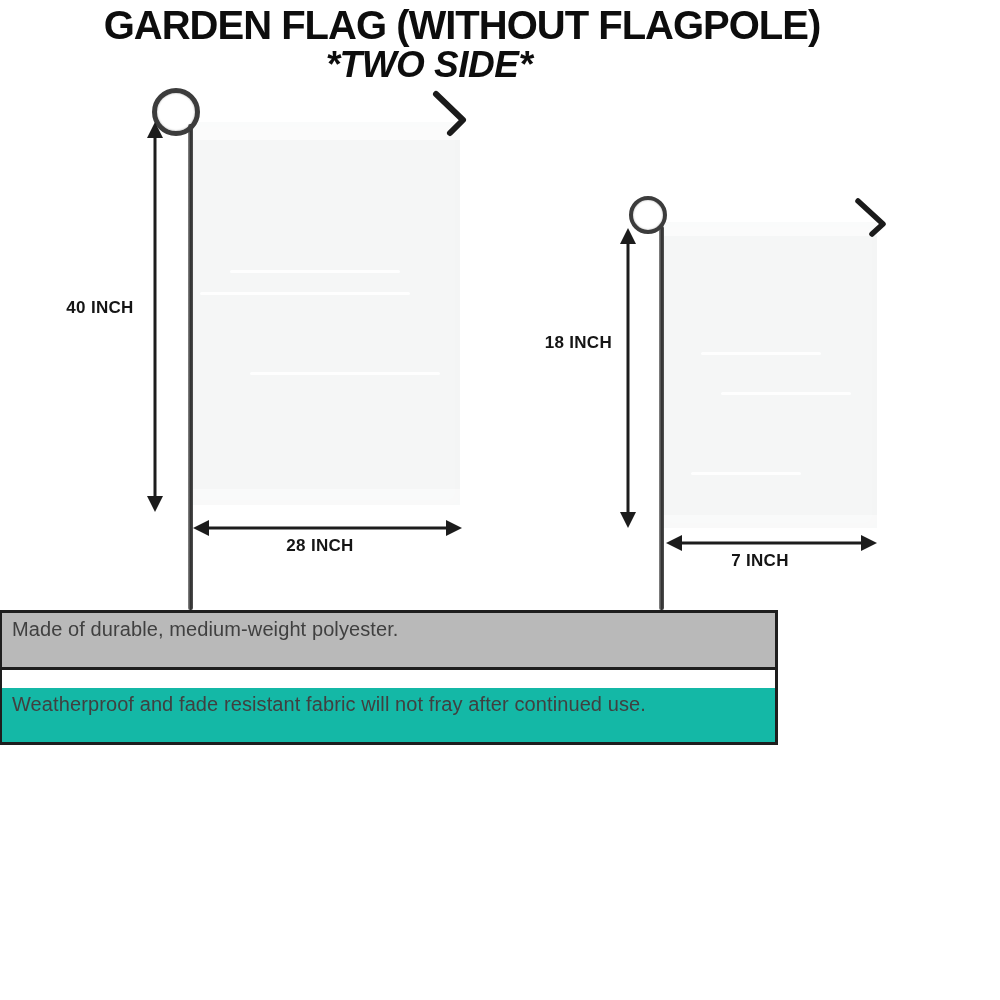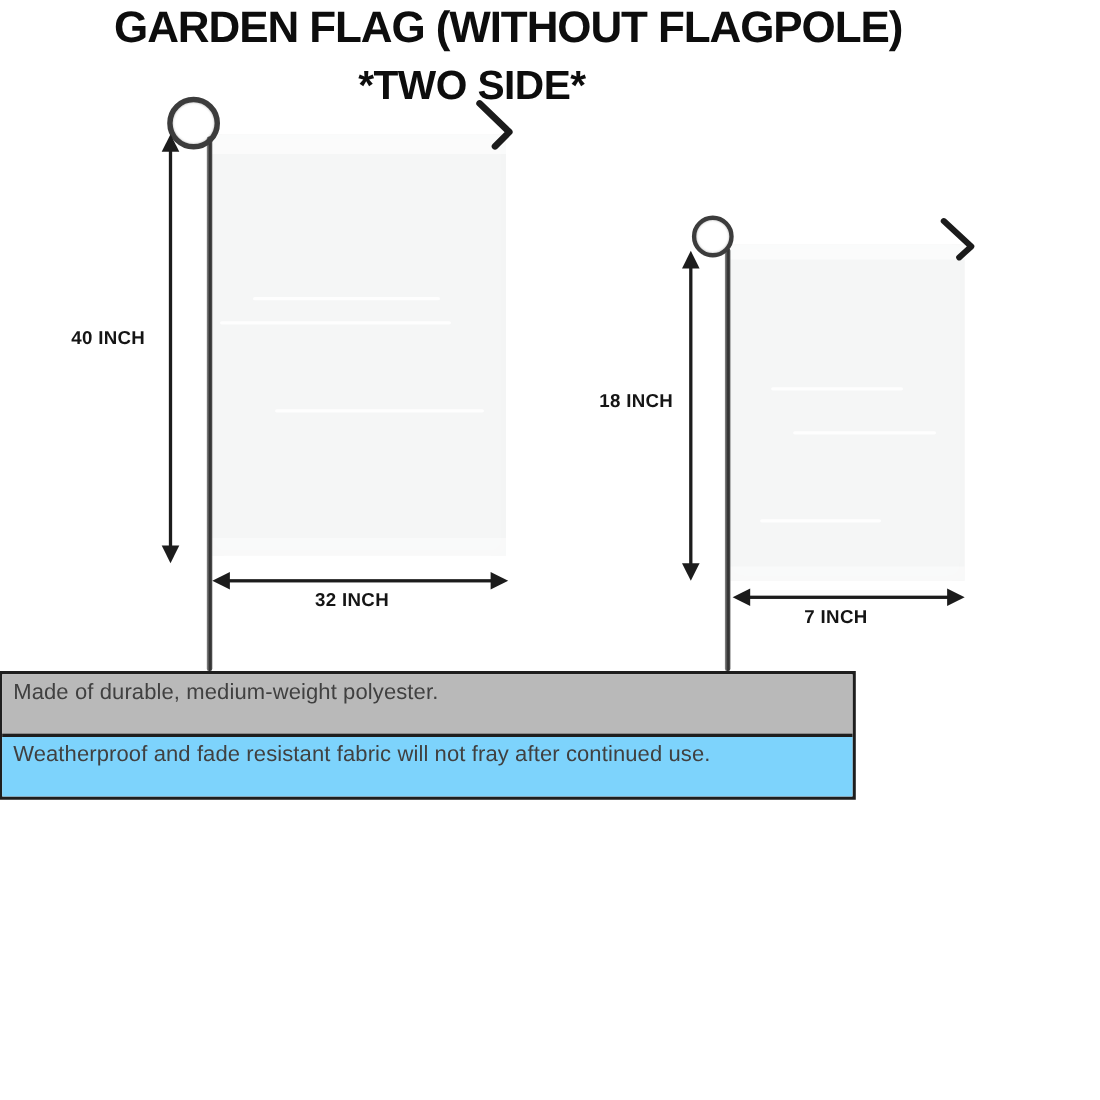--- a/index.html
+++ b/index.html
@@ -10,22 +10,22 @@
   }
 
   
   .title-wrap { position:absolute; top:4px; left:0; width:924px; text-align:center; }
   .title-line1 {
     font-size:40px; font-weight:800; letter-spacing:-1px;
     color:var(--title-text, #0d0d0d); line-height:1.05; margin:0;
   }
   .title-line2 {
     font-size:37px; font-weight:800; letter-spacing:-0.5px;
-    color:var(--title-text, #0d0d0d); line-height:1.05; margin:13px;
-    display:inline-block; transform:translateX(-33px);
+    color:var(--title-text, #0d0d0d); line-height:1.05; margin:0;
+    display:inline-block; transform:translateX(-33px);font-style:italic;
   }
 
   
   .flag {
     position:absolute; background:var(--flag-fill, #f5f6f6);
     box-shadow:inset 0 0 14px rgba(0,0,0,0.015);
   }
   .flag .sleeve {
     position:absolute; top:0; left:0; right:0; height:18px;
     background:rgba(255,255,255,0.55);
@@ -85,21 +85,21 @@
     background:#ffffff;
   }
   .feature-row {
     height:49px; padding:5px 10px 0 10px;
     border-bottom:3px solid var(--row-border, #1e1e1e);
     font-size:20px; color:var(--row-text, #404040);
     letter-spacing:0.1px;
   }
   .feature-row:last-child { border-bottom:none; }
   .feature-row.shaded { background:var(--row-shaded, #b9b9b9); }
-  .feature-row.plain { background:#7dd3fc; }
+  .feature-row.plain { background:#14b8a6;margin-top:18px; }
 </style>
 </head>
 <body>
 
 <div id="page">
 
   <div class="title-wrap">
     <div class="title-line1">GARDEN FLAG (WITHOUT FLAGPOLE)</div>
     <div class="title-line2">*TWO SIDE*</div>
   </div>
@@ -113,44 +113,44 @@
   </div>
   <div class="pole" style="left:188px; top:124px; height:486px;"></div>
   <div class="pole-loop" style="left:152px; top:88px; width:38px; height:38px;"></div>
   <svg class="hook-svg" style="left:430px; top:88px;" width="42" height="52">
     <polyline points="6,6 33,32 20,45" fill="none" stroke="#1b1b1b" stroke-width="6" stroke-linecap="round" stroke-linejoin="round"></polyline>
   </svg>
 
   <div class="arrow arrow-v" style="left:147px; top:122px; width:16px; height:390px;">
     <div class="shaft"></div>
   </div>
-  <div class="dim-label right-align" style="left:20px; top:298px; width:112px;">40 INCH</div>
+  <div class="dim-label right-align" style="left:44px; top:298px; width:112px;text-align:center;">40 INCH</div>
 
   <div class="arrow arrow-h" style="left:193px; top:520px; width:269px; height:16px;">
     <div class="shaft"></div>
   </div>
-  <div class="dim-label center-align" style="left:220px; top:536px; width:200px;">32 INCH</div>
+  <div class="dim-label center-align" style="left:220px; top:536px; width:200px;">28 INCH</div>
 
   <div class="flag" style="left:661px; top:222px; width:216px; height:306px;">
     <div class="sleeve" style="height:14px;"></div>
     <div class="hem" style="height:13px;"></div>
     <div class="wrinkle" style="left:40px; top:130px; width:120px;"></div>
     <div class="wrinkle" style="left:60px; top:170px; width:130px;"></div>
     <div class="wrinkle" style="left:30px; top:250px; width:110px;"></div>
   </div>
   <div class="pole" style="left:659px; top:226px; height:384px;"></div>
   <div class="pole-loop small" style="left:629px; top:196px; width:30px; height:30px;"></div>
   <svg class="hook-svg" style="left:853px; top:195px;" width="38" height="48">
     <polyline points="5,6 30,29 19,39" fill="none" stroke="#1b1b1b" stroke-width="5.5" stroke-linecap="round" stroke-linejoin="round"></polyline>
   </svg>
 
   <div class="arrow arrow-v" style="left:620px; top:228px; width:16px; height:300px;">
     <div class="shaft"></div>
   </div>
-  <div class="dim-label right-align" style="left:500px; top:355px; width:112px;">18 INCH</div>
+  <div class="dim-label right-align" style="left:500px; top:333px; width:112px;">18 INCH</div>
 
   <div class="arrow arrow-h" style="left:666px; top:535px; width:211px; height:16px;">
     <div class="shaft"></div>
   </div>
   <div class="dim-label center-align" style="left:660px; top:551px; width:200px;">7 INCH</div>
 
   <div class="features">
     <div class="feature-row shaded">Made of durable, medium-weight polyester.</div>
     <div class="feature-row plain">Weatherproof and fade resistant fabric will not fray after continued use.</div>
   </div>

